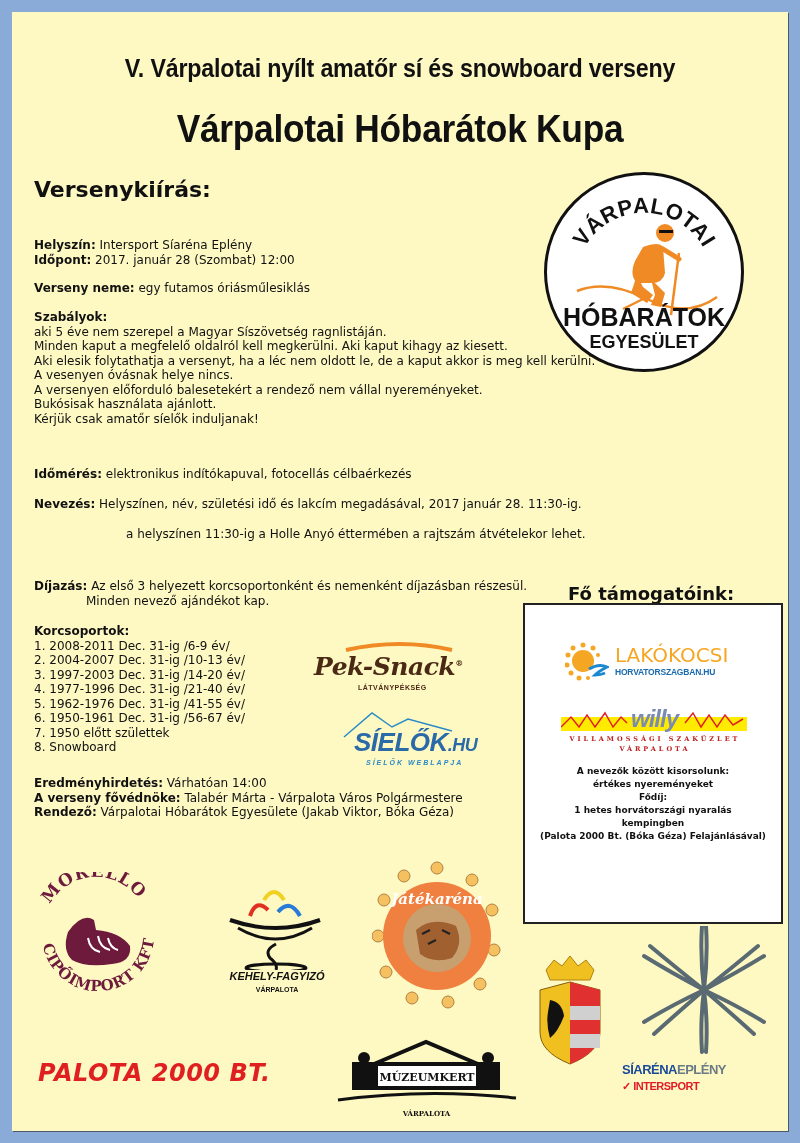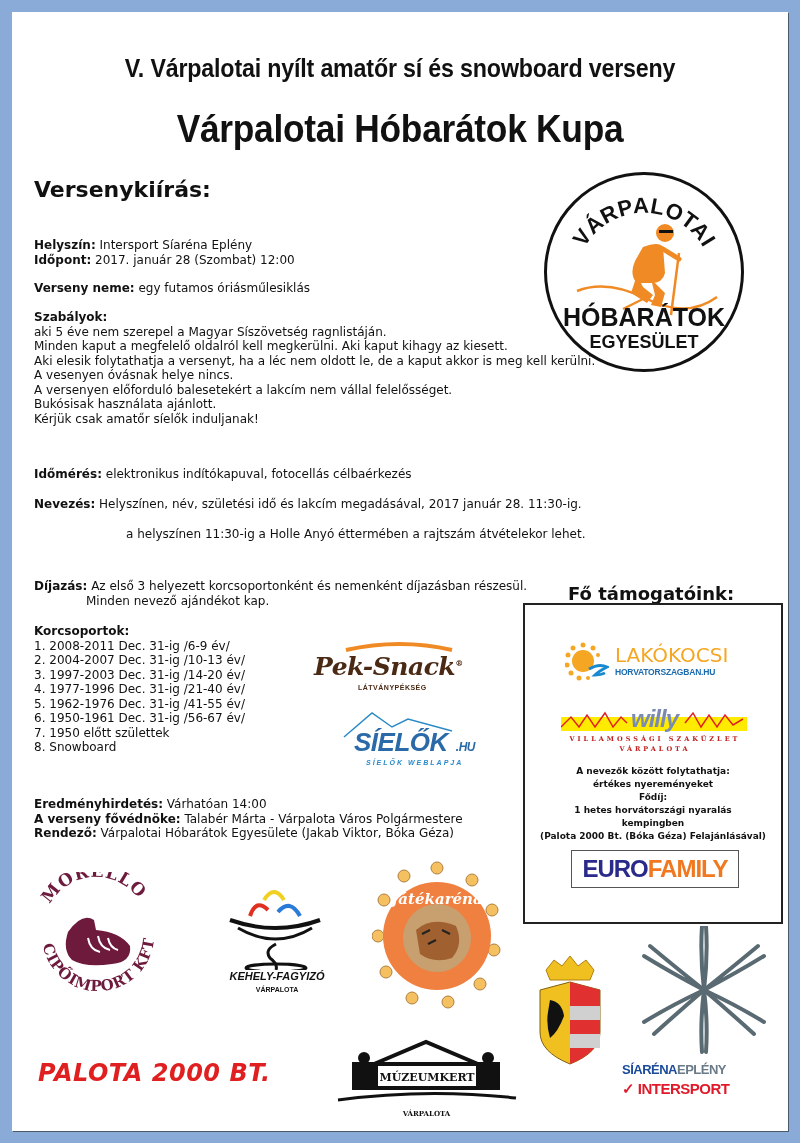--- a/index.html
+++ b/index.html
@@ -7,21 +7,21 @@
   body {
     background: #8aaad8;
     font-family: "DejaVu Sans", sans-serif;
     color: #111;
     position: relative;
   }
   .page {
     position: absolute;
     left: 12px; top: 12px;
     width: 776px; height: 1119px;
-    background: #ffffff;
+    background: #fef9c3;
     box-shadow: 1px 1px 0 #4a5a6a;
   }
   .abs { position: absolute; }
   .title1 {
     left: 0; width: 776px; top: 42px;
     text-align: center;
     font-family: "Liberation Sans", sans-serif;
     font-weight: bold;
     font-size: 25px;
     letter-spacing: -0.2px;
@@ -114,21 +114,21 @@
   <div class="abs txt" style="left:22px; top:269px;">
     <b>Verseny neme:</b><span> egy futamos óriásműlesiklás</span>
   </div>
 
   <div class="abs txt" style="left:22px; top:298px;">
     <div><b>Szabályok:</b></div>
     <div>aki 5 éve nem szerepel a Magyar Síszövetség ragnlistáján.</div>
     <div>Minden kaput a megfelelő oldalról kell megkerülni. Aki kaput kihagy az kiesett.</div>
     <div>Aki elesik folytathatja a versenyt, ha a léc nem oldott le, de a kaput akkor is meg kell kerülni.</div>
     <div>A vesenyen óvásnak helye nincs.</div>
-    <div>A versenyen előforduló balesetekért a lakcím nem vállal felelősséget.</div>
+    <div>A versenyen előforduló balesetekért a rendező nem vállal nyereményeket.</div>
     <div>Bukósisak használata ajánlott.</div>
     <div>Kérjük csak amatőr síelők induljanak!</div>
   </div>
 
   <div class="abs txt" style="left:22px; top:455px;">
     <b>Időmérés:</b><span> elektronikus indítókapuval, fotocellás célbaérkezés</span>
   </div>
 
   <div class="abs txt" style="left:22px; top:485px;">
     <b>Nevezés:</b><span> Helyszínen, név, születési idő és lakcím megadásával, 2017 január 28. 11:30-ig.</span>
@@ -148,21 +148,21 @@
     <div>1. 2008-2011 Dec. 31-ig /6-9 év/</div>
     <div>2. 2004-2007 Dec. 31-ig /10-13 év/</div>
     <div>3. 1997-2003 Dec. 31-ig /14-20 év/</div>
     <div>4. 1977-1996 Dec. 31-ig /21-40 év/</div>
     <div>5. 1962-1976 Dec. 31-ig /41-55 év/</div>
     <div>6. 1950-1961 Dec. 31-ig /56-67 év/</div>
     <div>7. 1950 előtt születtek</div>
     <div>8. Snowboard</div>
   </div>
 
-  <div class="abs txt" style="left:22px; top:785px;">
+  <div class="abs txt" style="left:22px; top:764px;">
     <div><b>Eredményhirdetés:</b><span> Várhatóan 14:00</span></div>
     <div><b>A verseny fővédnöke:</b><span> Talabér Márta - Várpalota Város Polgármestere</span></div>
     <div><b>Rendező:</b><span> Várpalotai Hóbarátok Egyesülete (Jakab Viktor, Bóka Géza)</span></div>
   </div>
 
   <div class="abs club-logo">
     <svg width="194" height="194" viewBox="0 0 194 194">
       <defs>
         <path id="arcTop" d="M 32 86 A 68 68 0 0 1 162 86"></path>
       </defs>
@@ -192,21 +192,21 @@
       <span>Pek-Snack</span><sup style="font-size:8px;">®</sup>
     </div>
     <div class="abs logo-text" style="left:48px; top:44px; font-size:7px; color:#4a2a14; letter-spacing:0.5px;">LÁTVÁNYPÉKSÉG</div>
   </div>
 
   <div class="abs" style="left:330px; top:697px; width:140px; height:70px;">
     <svg width="140" height="30">
       <path d="M2 28 L30 4 L50 18 L66 10 L110 22" fill="none" stroke="#2a8ac8" stroke-width="1.5"></path>
     </svg>
     <div class="abs logo-text" style="left:12px; top:18px; font-size:26px; font-style:italic; color:#2a6aa8; letter-spacing:-0.5px;">
-      <span>SÍELŐK</span><span style="font-size:12px; color:#2a6aa8;margin-left:8px;">.HU</span>
+      <span>SÍELŐK</span><span style="font-size:18px; color:#2a6aa8;">.HU</span>
     </div>
     <div class="abs logo-text" style="left:24px; top:50px; font-size:7px; font-style:italic; color:#2a8ac8; letter-spacing:2px;">SÍELŐK WEBLAPJA</div>
   </div>
 
   <div class="abs sponsor-title">Fő támogatóink:</div>
   <div class="abs sponsor-box">
 
     <div class="abs" style="left:40px; top:36px; width:190px; height:40px;">
       <svg width="44" height="40" class="abs" style="left:0;top:0;">
         <circle cx="18" cy="20" r="11" fill="#f5a623"></circle>
@@ -232,31 +232,28 @@
       <svg width="190" height="34" class="abs" style="left:0;top:0;">
         <polyline points="0,24 10,14 18,24 26,12 34,24 44,10 52,24 60,14 66,20" fill="none" stroke="#e02020" stroke-width="1.5"></polyline>
         <polyline points="124,20 132,10 140,24 148,12 156,24 164,12 172,22 182,16" fill="none" stroke="#e02020" stroke-width="1.5"></polyline>
       </svg>
       <div class="abs logo-text" style="left:70px; top:2px; font-size:24px; font-style:italic; color:#7a8ab0; letter-spacing:-1px;">willy</div>
       <div class="abs" style="left:4px; top:32px; width:180px; text-align:center; font-family:'DejaVu Serif', serif; font-size:6.5px; color:#c02020; letter-spacing:3px; font-weight:bold;">VILLAMOSSÁGI SZAKÜZLET</div>
       <div class="abs" style="left:4px; top:42px; width:180px; text-align:center; font-family:'DejaVu Serif', serif; font-size:6.5px; color:#c02020; letter-spacing:3px; font-weight:bold;">VÁRPALOTA</div>
     </div>
 
     <div class="abs prize">
-      <div>A nevezők között folytathatja:</div>
+      <div>A nevezők között kisorsolunk:</div>
       <div>értékes nyereményeket</div>
       <div>Fődíj:</div>
       <div>1 hetes horvátországi nyaralás</div>
       <div>kempingben</div>
       <div>(Palota 2000 Bt. (Bóka Géza) Felajánlásával)</div>
     </div>
 
-    <div class="abs eurofamily">
-      <span style="color:#2a2a8a;">EURO</span><span style="color:#f07820;">FAMILY</span>
-    </div>
   </div>
 
   <div class="abs" style="left:18px; top:860px; width:130px; height:135px;">
     <svg width="130" height="135">
       <defs>
         <path id="morelloTop" d="M 14 60 A 50 50 0 0 1 118 54"></path>
         <path id="morelloBot" d="M 12 66 A 54 54 0 0 0 124 60"></path>
       </defs>
       <text font-family="DejaVu Serif, serif" font-size="17" fill="#6e1a3c" font-weight="bold" letter-spacing="1">
         <textPath href="#morelloTop" startOffset="50%" text-anchor="middle">MORELLO</textPath>
@@ -324,21 +321,21 @@
         <path d="M84 64 Q50 46 24 30 M84 64 Q54 40 30 20"></path>
         <path d="M84 64 Q118 46 144 30 M84 64 Q114 40 138 20"></path>
         <path d="M84 64 Q50 80 24 96 M84 64 Q56 88 34 108"></path>
         <path d="M84 64 Q118 80 144 96 M84 64 Q112 88 134 108"></path>
         <path d="M84 64 Q80 96 82 126 M84 64 Q88 96 86 126"></path>
       </g>
     </svg>
     <div class="abs logo-text" style="left:2px; top:136px; font-size:13px; letter-spacing:-0.5px;">
       <span style="color:#1a4a9a;">SÍARÉNA</span><span style="color:#6a7a86;">EPLÉNY</span>
     </div>
-    <div class="abs logo-text" style="left:2px; top:154px; font-size:15px; letter-spacing:-0.5px;">
+    <div class="abs logo-text" style="left:2px; top:154px; font-size:11px; letter-spacing:-0.5px;">
       <span style="color:#e01a2a;">✓</span> <span style="color:#e01a2a;">INTERSPORT</span>
     </div>
   </div>
 
   <div class="abs logo-text" style="left:26px; top:1047px; font-size:24px; font-style:italic; color:#e02020; letter-spacing:0.5px; font-family:'DejaVu Sans', sans-serif;">PALOTA 2000 BT.</div>
 
   <div class="abs" style="left:322px; top:1026px; width:185px; height:85px;">
     <svg width="185" height="70">
       <path d="M40 26 L92 4 L144 26" fill="none" stroke="#111" stroke-width="4"></path>
       <circle cx="30" cy="20" r="6" fill="#111"></circle>

